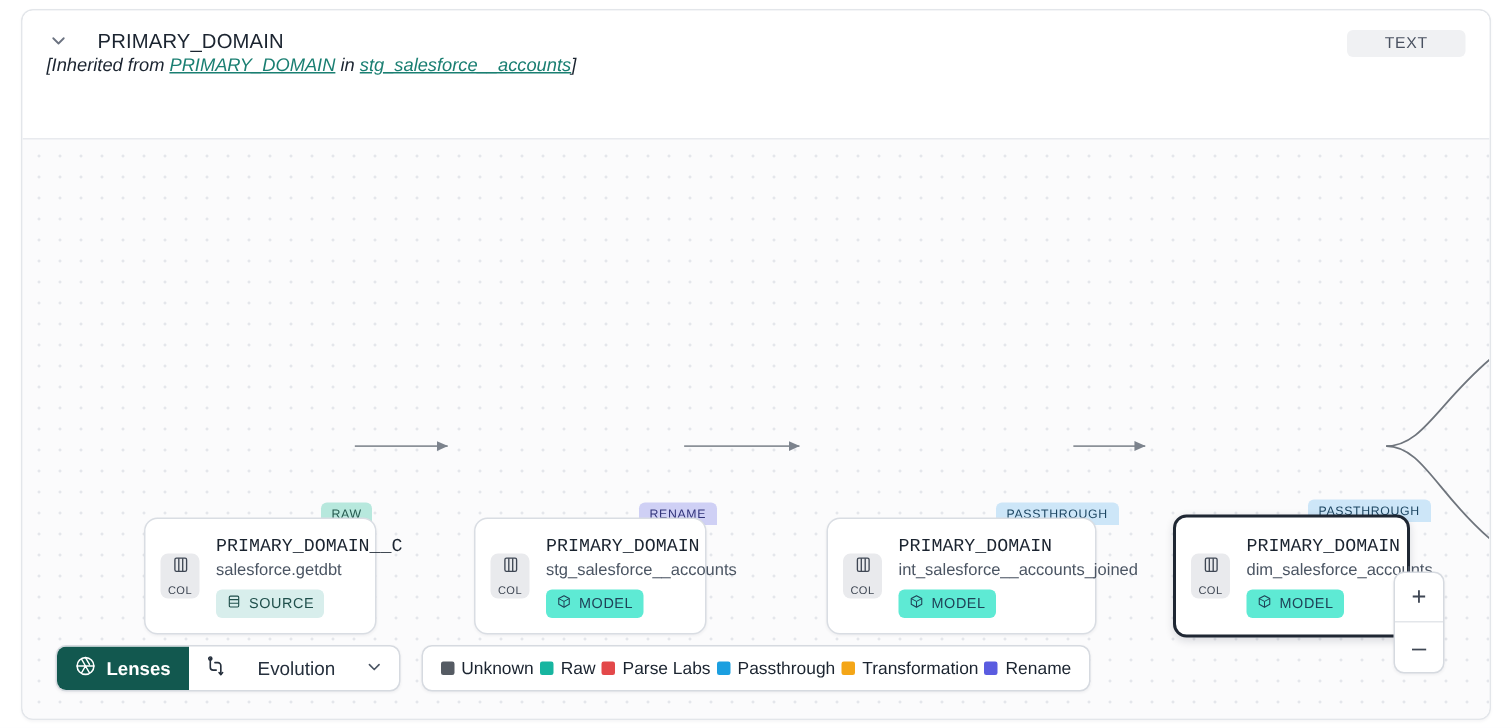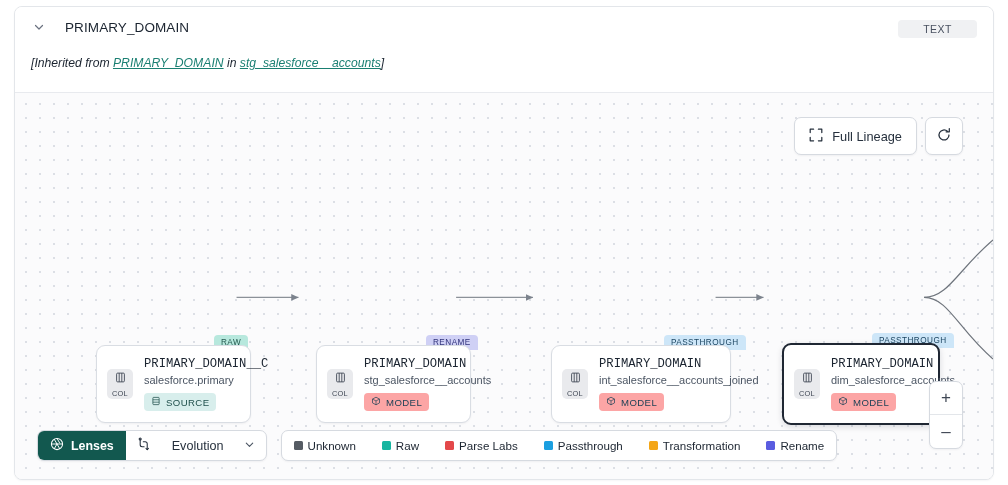--- a/index.html
+++ b/index.html
@@ -59,21 +59,21 @@
     white-space: nowrap;
   }
   .desc .code {
     font-family: "DejaVu Sans Mono", monospace;
     font-style: normal;
     font-weight: bold;
     font-size: 11.6px;
     color: #11161d;
   }
   .inherit {
-    margin-top: 21px;
+    margin-top: 1px;
     font-size: 12.2px;
     font-style: italic;
     color: #1b2430;
     white-space: nowrap;
   }
   .inherit a {
     color: #1a7f72;
     text-decoration: underline;
     font-style: italic;
   }
@@ -146,21 +146,21 @@
     margin-top: 4px;
     align-self: flex-start;
     display: flex; align-items: center; gap: 5px;
     font-size: 9.6px;
     letter-spacing: .4px;
     padding: 3px 7px;
     border-radius: 4px;
     white-space: nowrap;
   }
   .pill.source { background: #d8eeec; color: #1f4f4b; }
-  .pill.model  { background: #fca5a5; color: #1f4257; }
+  .pill.model  { background: #5eead4; color: #1f4257; }
 
   .tag {
     position: absolute;
     top: -10px;
     font-size: 8.2px;
     letter-spacing: .45px;
     padding: 3px 7px 3px 7px;
     border-radius: 4px 4px 0 0;
     z-index: 2;
   }
@@ -210,21 +210,21 @@
     font-size: 12.4px; font-weight: bold;
     cursor: pointer;
   }
   .seg .evo {
     display: flex; align-items: center; gap: 20px;
     padding: 0 11px;
     font-size: 12.6px; color: #26303d;
     cursor: pointer;
   }
   .legend {
-    display: flex; align-items: center; gap: 26px;
+    display: flex; align-items: center; gap: 4px;
     background: #fff;
     border: 1px solid #d6dae0;
     border-radius: 7px;
     height: 31px;
     padding: 0 12px;
     box-shadow: 0 1px 2px rgba(16,24,40,.05);
   }
   .li { display: flex; align-items: center; gap: 5px; font-size: 11.6px; color: #1b2430; }
   .sw { width: 9px; height: 9px; border-radius: 1.5px; flex: none; }
 </style>
@@ -258,54 +258,36 @@
           <path d="M0,0.4 L6.2,3.2 L0,6" fill="#7c838d"></path>
         </marker>
       </defs>
       <line x1="222" y1="206" x2="284" y2="206" stroke="#8b9198" stroke-width="1.2" marker-end="url(#ah)"></line>
       <line x1="442" y1="206" x2="519" y2="206" stroke="#8b9198" stroke-width="1.2" marker-end="url(#ah)"></line>
       <line x1="702" y1="206" x2="750" y2="206" stroke="#8b9198" stroke-width="1.2" marker-end="url(#ah)"></line>
       <path d="M911 206 C 935 206, 945 178, 980 148" fill="none" stroke="#6f757d" stroke-width="1.2"></path>
       <path d="M911 206 C 935 206, 945 238, 980 268" fill="none" stroke="#6f757d" stroke-width="1.2"></path>
     </svg>
 
-    <div class="tb">
-      <div class="btn">
-        <span>
-          <svg width="14" height="14" viewBox="0 0 14 14">
-            <path d="M1.2 4.6V1.2H4.6M9.4 1.2h3.4V4.6M12.8 9.4v3.4H9.4M4.6 12.8H1.2V9.4" fill="none" stroke="#26303d" stroke-width="1.25" stroke-linecap="round" stroke-linejoin="round"></path>
-          </svg>
-        </span>
-        <span>Full Lineage</span>
-      </div>
-      <div class="btn icon-only">
-        <span>
-          <svg width="16" height="16" viewBox="0 0 16 16">
-            <path d="M13 8a5 5 0 1 1-1.6-3.7" fill="none" stroke="#26303d" stroke-width="1.25" stroke-linecap="round"></path>
-            <path d="M13.3 1.6V4.8H10.1" fill="none" stroke="#26303d" stroke-width="1.25" stroke-linecap="round" stroke-linejoin="round"></path>
-          </svg>
-        </span>
-      </div>
-    </div>
 
     <div id="nodes">
         <div style="position: absolute; left: 81px; top: 252px; width: 155px; height: 78px;">
           <div class="tag raw" style="left: 118px;">RAW</div>
           <div class="node" style="left: 0px; top: 0px; width: 100%; height: 100%;">
             <div class="col-badge">
               <span><svg width="13" height="13" viewBox="0 0 16 16">
                   <rect x="3.2" y="2.6" width="9.6" height="10.8" rx="1.3" fill="none" stroke="#3f4754" stroke-width="1.1"></rect>
                   <line x1="6.4" y1="2.6" x2="6.4" y2="13.4" stroke="#3f4754" stroke-width="1.1"></line>
                   <line x1="9.6" y1="2.6" x2="9.6" y2="13.4" stroke="#3f4754" stroke-width="1.1"></line>
                 </svg></span>
               <span class="lbl">COL</span>
             </div>
             <div class="n-body">
               <div class="n-title">PRIMARY_DOMAIN__C</div>
-              <div class="n-sub">salesforce.primary</div>
+              <div class="n-sub">salesforce.getdbt</div>
               <div class="pill source">
                 <span><svg width="10" height="10" viewBox="0 0 16 16">
                     <rect x="3" y="2.2" width="10" height="11.6" rx="1.2" fill="none" stroke="currentColor" stroke-width="1.2"></rect>
                     <line x1="3" y1="6" x2="13" y2="6" stroke="currentColor" stroke-width="1.1"></line>
                     <line x1="3" y1="9.9" x2="13" y2="9.9" stroke="currentColor" stroke-width="1.1"></line>
                   </svg></span>
                 <span>SOURCE</span>
               </div>
             </div>
           </div>

